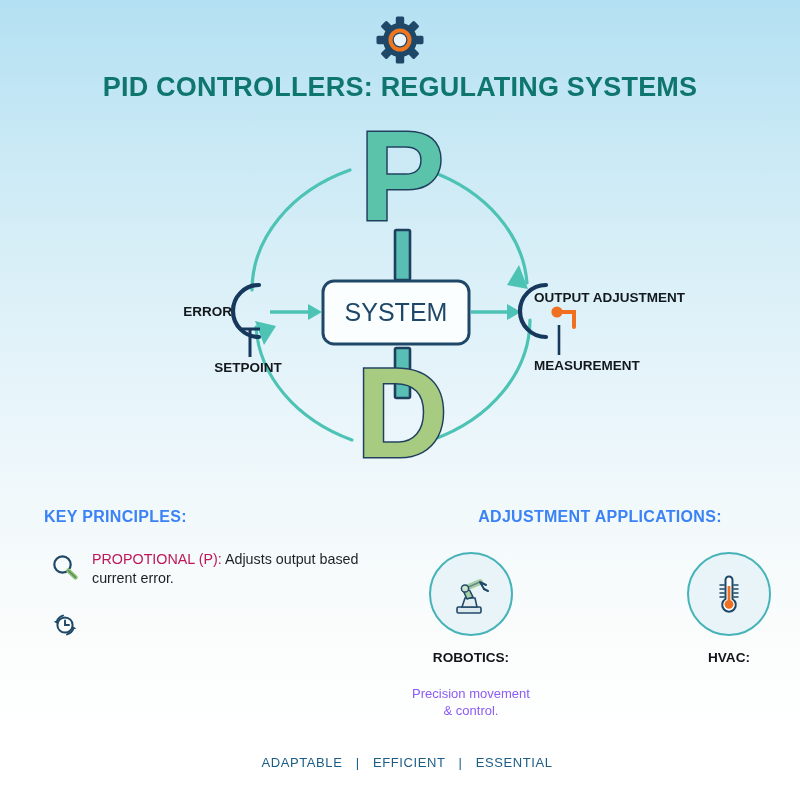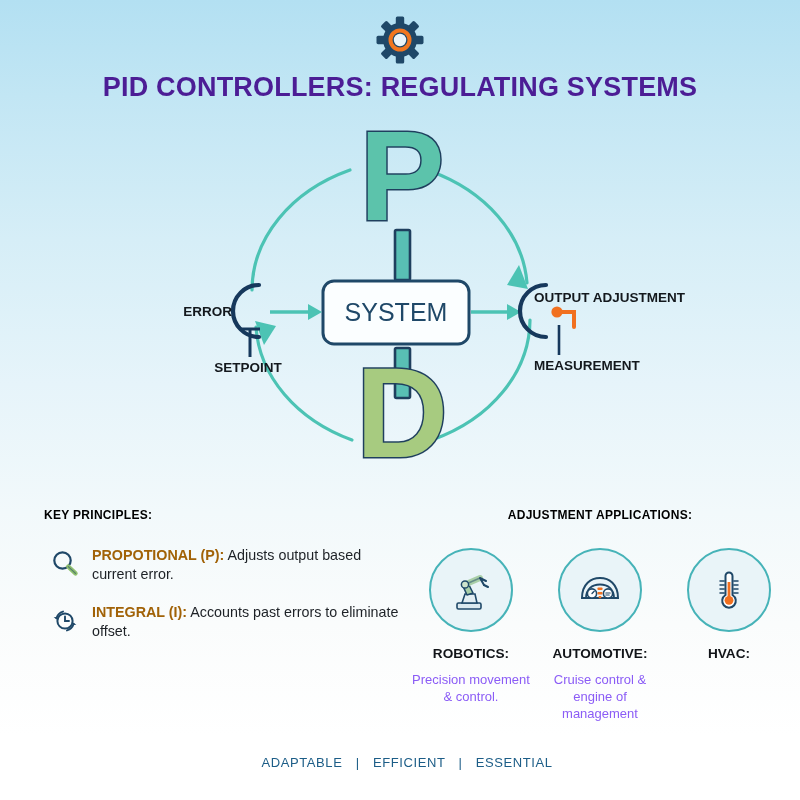--- a/index.html
+++ b/index.html
@@ -42,39 +42,39 @@
     height: 52px;
     display: flex;
     align-items: center;
     justify-content: center;
   }
   .title {
     margin-top: 6px;
     font-size: 27px;
     font-weight: bold;
     letter-spacing: 0.2px;
-    color: #4c1d95;
+    color: #0f766e;
     font-family: "Liberation Sans", sans-serif;
   }
 
   
   .diagram {
     position: absolute;
     top: 105px;
     left: 0;
     width: 800px;
     height: 400px;
   }
   .diagram svg { display: block; }
 
   
   .section-title {
-    font-size: 12px;
+    font-size: 16px;
     font-weight: bold;
-    color: #000000;
+    color: #3b82f6;
     letter-spacing: 0.3px;
   }
 
   .principles {
     position: absolute;
     left: 44px;
     top: 508px;
     width: 360px;
   }
   .principles .section-title { margin-bottom: 22px; }
@@ -93,22 +93,22 @@
     justify-content: center;
     margin-right: 6px;
   }
   .principle-text {
     font-size: 14.3px;
     line-height: 1.32;
     color: #1d2126;
     padding-top: 2px;
   }
   .principle-text b {
-    font-weight: bold;
-    color: #a16207;
+    font-weight: normal;
+    color: #be185d;
   }
 
   .applications {
     position: absolute;
     left: 412px;
     top: 508px;
     width: 376px;
   }
   .applications .section-title {
     text-align: center;
@@ -132,21 +132,21 @@
     margin: 0 auto 14px auto;
     display: flex;
     align-items: center;
     justify-content: center;
     box-sizing: border-box;
   }
   .app-name {
     font-size: 13.6px;
     font-weight: bold;
     color: #111418;
-    margin-bottom: 11px;
+    margin-bottom: 21px;
   }
   .app-desc {
     font-size: 13px;
     line-height: 1.3;
     color: #8b5cf6;
   }
 
   .footer {
     position: absolute;
     left: 7px;
@@ -265,23 +265,20 @@
       <div class="principle-icon">
         <svg width="32" height="32" viewBox="0 0 32 32">
           <circle cx="16" cy="16" r="7.6" fill="none" stroke="#1f4868" stroke-width="2"></circle>
           <path d="M 16,11.4 L 16,16 L 20,16" fill="none" stroke="#1f4868" stroke-width="1.9" stroke-linecap="round"></path>
           <path d="M 7.4,13.2 A 9.6,9.6 0 0 1 14,6.6" fill="none" stroke="#1f4868" stroke-width="2" stroke-linecap="round"></path>
           <path d="M 4.6,12.2 L 7.5,12.0 L 8.9,15.1 Z" fill="#1f4868"></path>
           <path d="M 24.6,18.8 A 9.6,9.6 0 0 1 18,25.4" fill="none" stroke="#1f4868" stroke-width="2" stroke-linecap="round"></path>
           <path d="M 27.4,19.8 L 24.5,20.0 L 23.1,16.9 Z" fill="#1f4868"></path>
         </svg>
       </div>
-      <div class="principle-text">
-        <b>INTEGRAL (I):</b><span> Accounts past errors to eliminate offset.</span>
-      </div>
     </div>
 
   </div>
 
   <div class="applications">
     <div class="section-title">ADJUSTMENT APPLICATIONS:</div>
 
     <div class="app-grid">
 
       <div class="app-item">
@@ -294,37 +291,20 @@
             <path d="M 19,19.5 L 34,13" stroke="#1f4868" stroke-width="1.4" fill="none" opacity="0.5"></path>
             <circle cx="19" cy="19.5" r="3.6" fill="#cfe4cc" stroke="#1f4868" stroke-width="1.5"></circle>
             <path d="M 34,13 L 40,16 M 34,13 L 38,20" stroke="#1f4868" stroke-width="2" stroke-linecap="round" fill="none"></path>
             <path d="M 38,20 L 42,22" stroke="#1f4868" stroke-width="2" stroke-linecap="round"></path>
           </svg>
         </div>
         <div class="app-name">ROBOTICS:</div>
         <div class="app-desc">Precision movement &amp; control.</div>
       </div>
 
-      <div class="app-item">
-        <div class="app-circle">
-          <svg width="50" height="50" viewBox="0 0 50 50">
-            <path d="M 7,33 C 7,19 16,13 25,13 C 34,13 43,19 43,33 L 38,33 C 38,25 32,21 25,21 C 18,21 12,25 12,33 Z" fill="none" stroke="#1f4868" stroke-width="2"></path>
-            <path d="M 11,33 C 11,24 17,19.5 25,19.5 C 33,19.5 39,24 39,33 Z" fill="#eef6f9" stroke="#1f4868" stroke-width="1.8"></path>
-            <circle cx="17" cy="28.5" r="4.6" fill="#ffffff" stroke="#1f4868" stroke-width="1.6"></circle>
-            <path d="M 17,28.5 L 19.2,26.2" stroke="#1f4868" stroke-width="1.3" stroke-linecap="round"></path>
-            <circle cx="33" cy="28.5" r="4.6" fill="#ffffff" stroke="#1f4868" stroke-width="1.6"></circle>
-            <path d="M 30.8,28 L 35.2,28 M 30.8,30 L 34.2,30" stroke="#1f4868" stroke-width="1.2" stroke-linecap="round"></path>
-            <rect x="22.5" y="22.5" width="5" height="2.6" rx="0.8" fill="#f1701f"></rect>
-            <rect x="22.5" y="27" width="5" height="2.6" rx="0.8" fill="#f1701f"></rect>
-            <rect x="23.6" y="31" width="2.8" height="2.2" rx="0.7" fill="#f1701f"></rect>
-          </svg>
-        </div>
-        <div class="app-name">AUTOMOTIVE:</div>
-        <div class="app-desc">Cruise control &amp; engine of management</div>
-      </div>
 
       <div class="app-item">
         <div class="app-circle">
           <svg width="50" height="50" viewBox="0 0 50 50">
             <path d="M 21.5,11 a 3.5,3.5 0 0 1 7,0 L 28.5,30 a 6.8,6.8 0 1 1 -7,0 Z" fill="#ffffff" stroke="#1f4868" stroke-width="2"></path>
             <circle cx="25" cy="35.3" r="4.4" fill="#f1701f"></circle>
             <rect x="23.6" y="17" width="2.8" height="16" fill="#f1701f"></rect>
             <g stroke="#1f4868" stroke-width="1.5" stroke-linecap="round">
               <line x1="29.8" y1="16" x2="34" y2="16"></line>
               <line x1="29.8" y1="20" x2="34" y2="20"></line>

